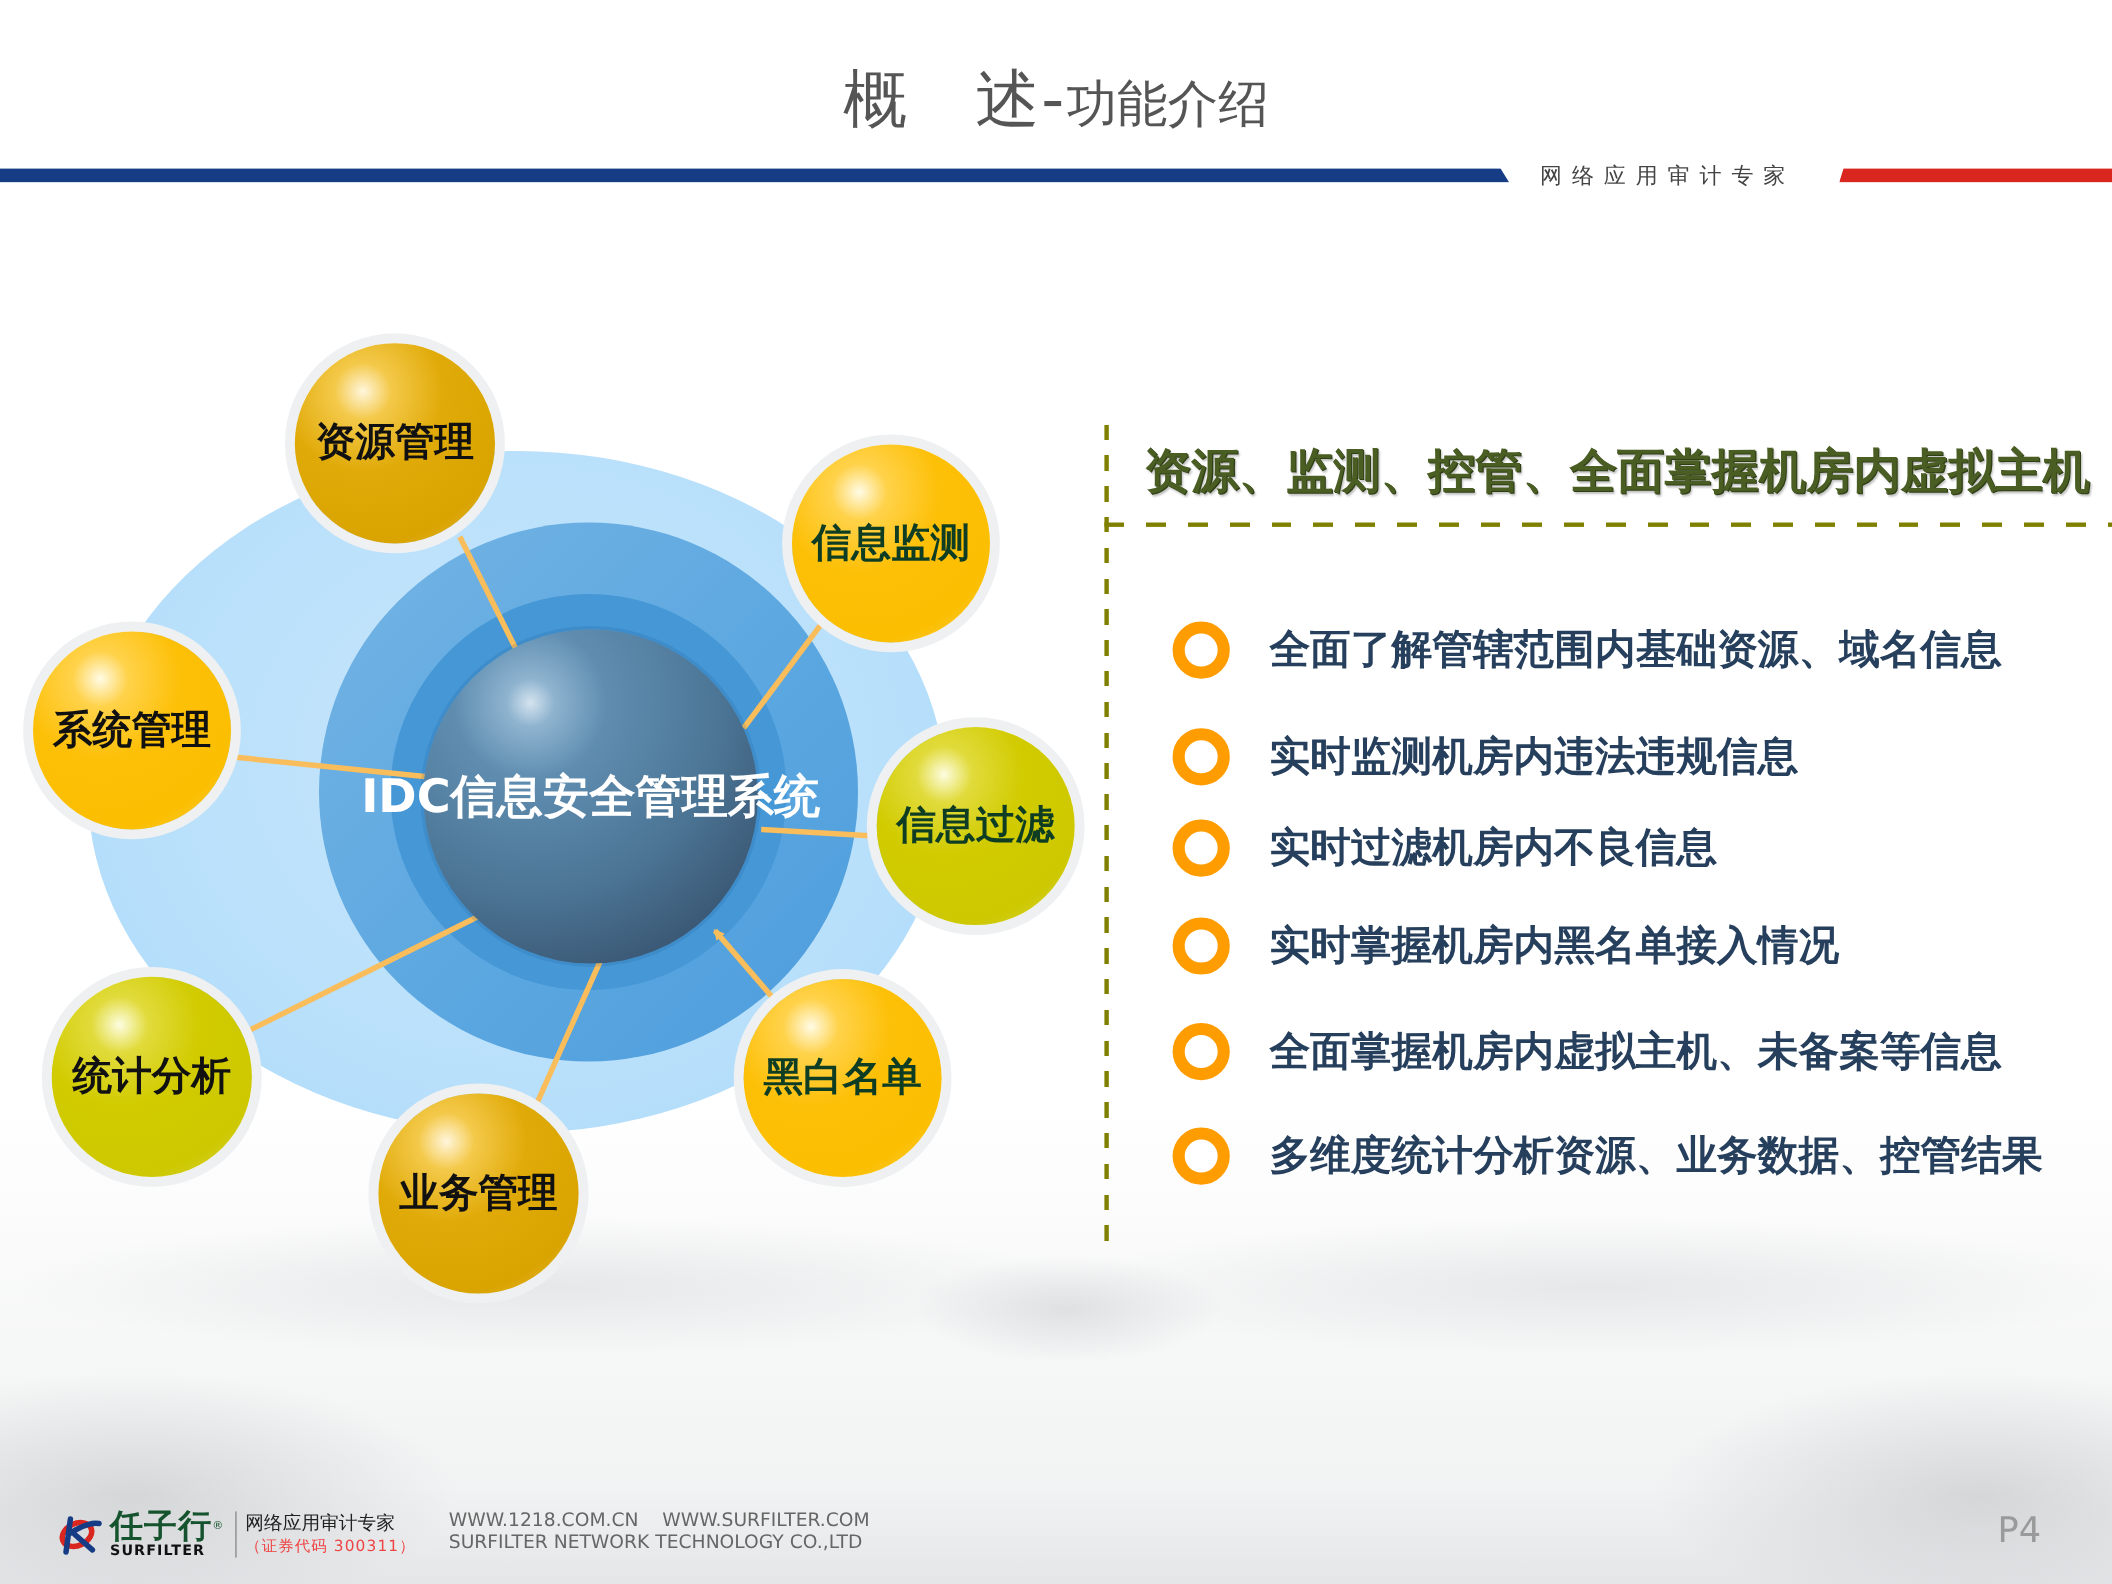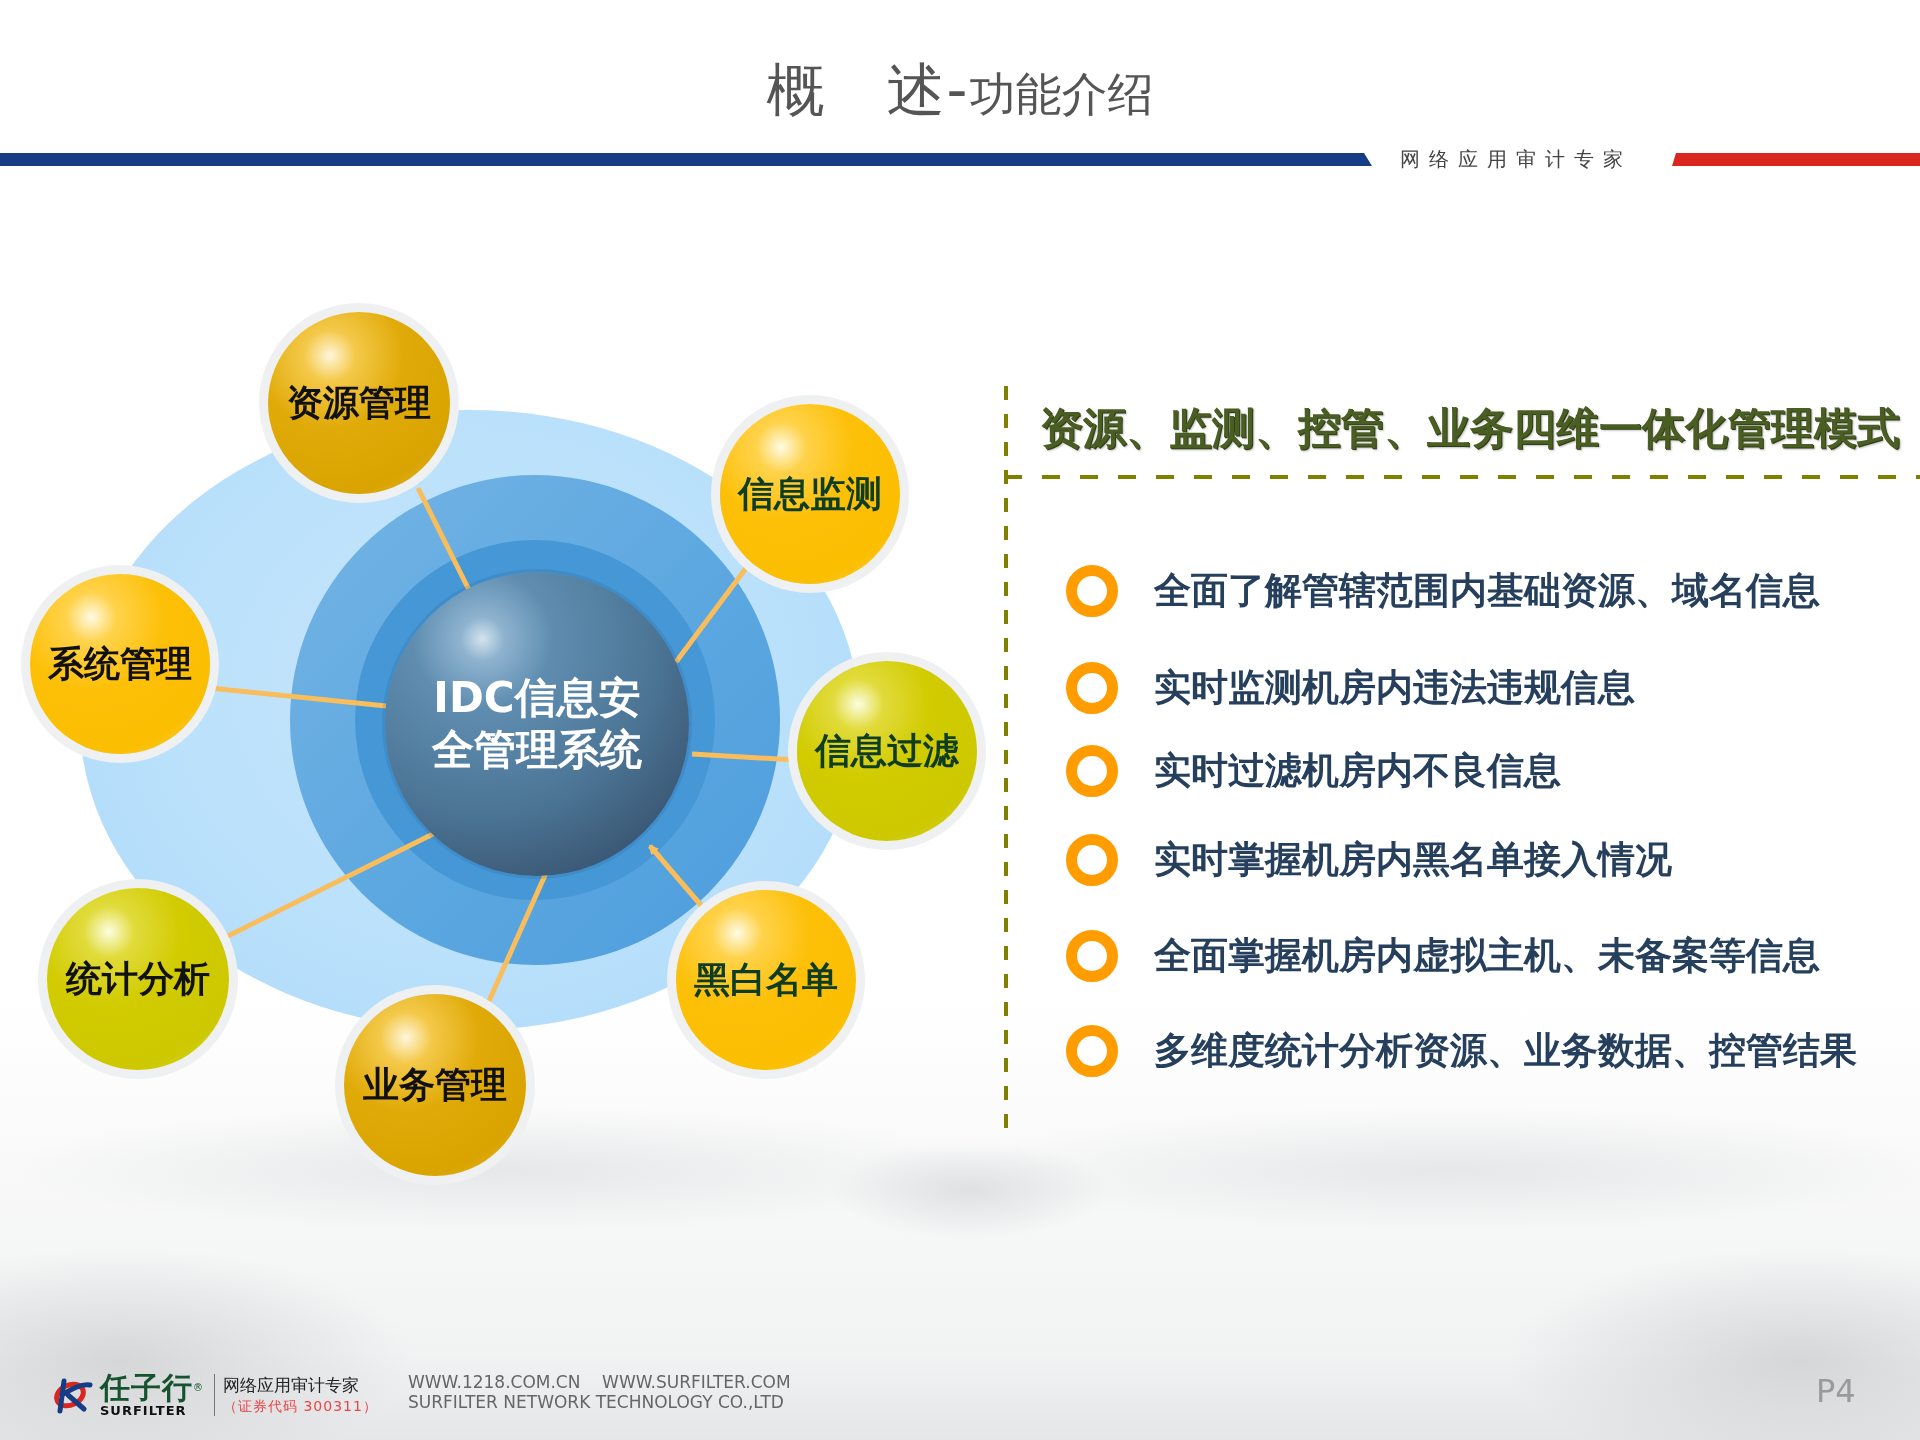--- a/index.html
+++ b/index.html
@@ -51,21 +51,21 @@
     background:linear-gradient(135deg, #74b4e4 0%, #5aa6e0 60%, #4d9ddc 100%);
   }
   .ring-inner {
     position:absolute; left:355px; top:540px; width:360px; height:360px; border-radius:50%;
     background:#4597d6;
   }
   .core {
     position:absolute; left:385px; top:572px; width:304px; height:304px; border-radius:50%;
     background:radial-gradient(circle at 32% 22%, #d4e3ee 0%, #8eb3cf 7%, #5f8db0 22%, #4c7595 55%, #385470 85%, #2e4660 100%);
     box-shadow:0 0 0 3px rgba(30,80,130,0.15);
-    display:flex; flex-direction:column; align-items:center; justify-content:center;
+    display:flex; flex-direction:row; align-items:center; justify-content:center;
   }
   .core span {
     color:#ffffff; font-weight:bold; font-size:42px; line-height:52px; white-space:nowrap;
   }
   svg.links { position:absolute; left:0; top:0; width:1000px; height:1200px; }
 
   .node {
     position:absolute; border-radius:50%;
     box-shadow:0 0 0 9px #eef0f1;
     display:flex; flex-direction:row; align-items:center; justify-content:center;
@@ -188,21 +188,21 @@
     <span>分析</span>
   </div>
   <div class="node amber dark-text" style="left:30px;top:574px;width:180px;height:180px;">
     <span>系统</span>
     <span>管理</span>
   </div>
 </div>
 
 <div class="vline"></div>
 <div class="hline"></div>
-<div class="panel-heading">资源、监测、控管、业务四维一体化管理模式</div>
+<div class="panel-heading">资源、监测、控管、全面掌握机房内虚拟主机</div>
 
 <div class="features">
   <div class="feature" style="top:565px;">
     <span class="bullet"></span>
     <span class="feature-text">全面了解管辖范围内基础资源、域名信息</span>
   </div>
   <div class="feature" style="top:662px;">
     <span class="bullet"></span>
     <span class="feature-text">实时监测机房内违法违规信息</span>
   </div>

